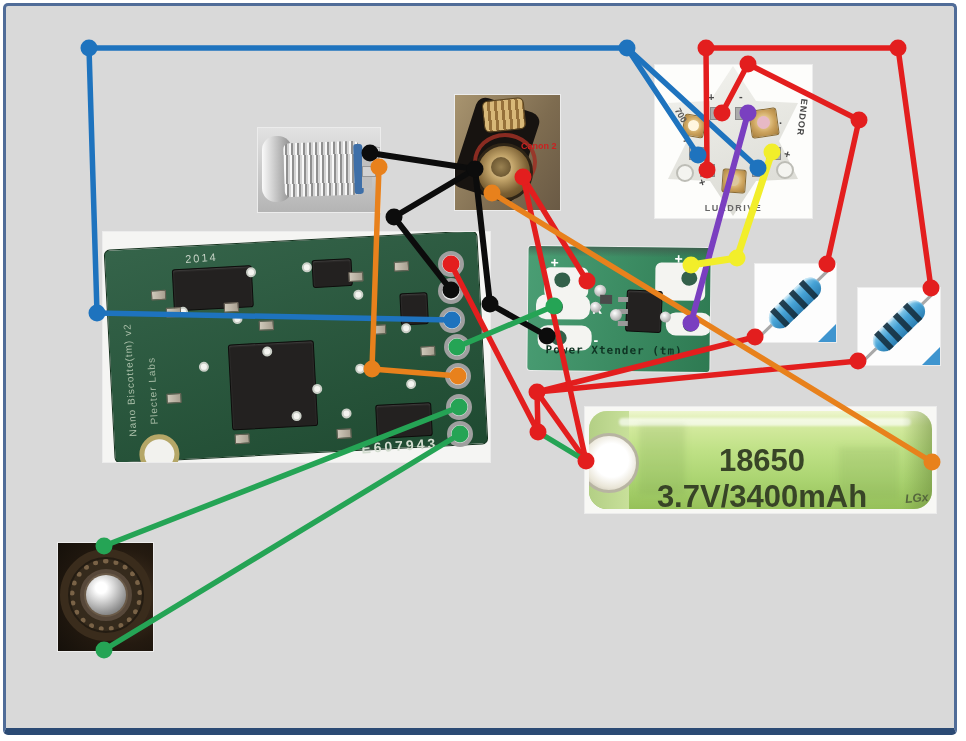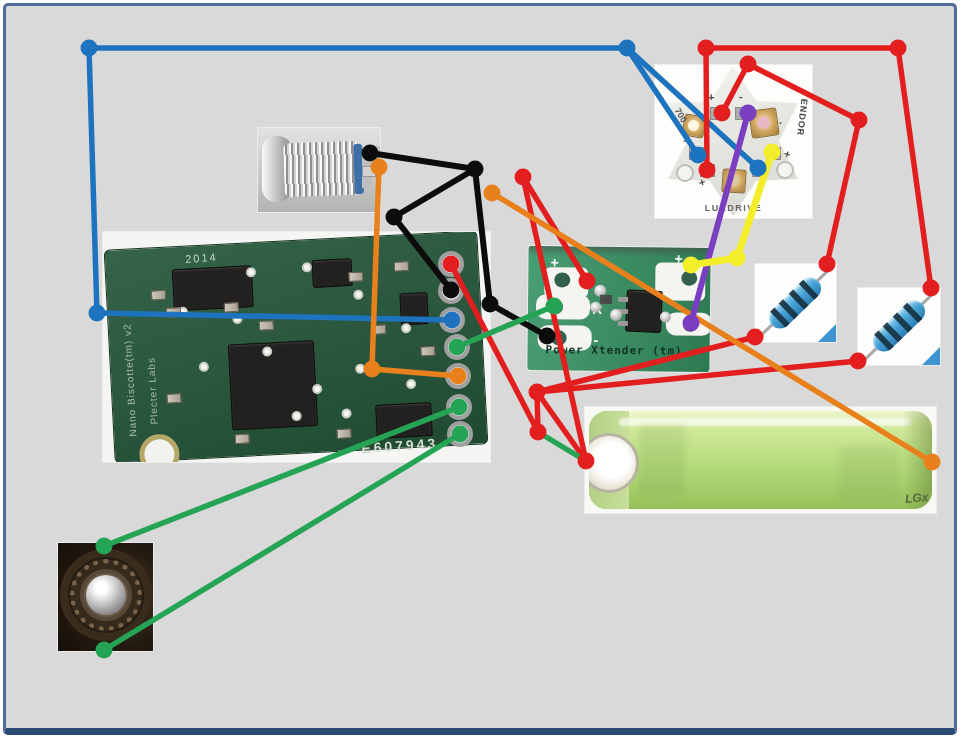--- a/index.html
+++ b/index.html
@@ -34,20 +34,28 @@
 
   <div class="photo" style="left:258px;top:128px;width:122px;height:84px;background:linear-gradient(180deg,#e2e2e2,#b4b4b4);">
     <div class="abs" style="left:4px;top:8px;width:30px;height:66px;border-radius:14px;background:linear-gradient(90deg,#fafafa,#8a8a8a);"></div>
     <div class="abs" style="left:26px;top:14px;width:76px;height:54px;border-radius:6px;transform:rotate(-2deg);background:repeating-linear-gradient(90deg,#f8f8f8 0 2px,#8f8f8f 2px 4px,#d2d2d2 4px 6px);"></div>
     <div class="abs" style="left:96px;top:16px;width:9px;height:50px;border-radius:3px;background:#3e6fa8;transform:rotate(-2deg);"></div>
     <div class="abs" style="left:104px;top:22px;width:10px;height:38px;background:#bfbfbf;"></div>
     <div class="abs" style="left:108px;top:18px;width:12px;height:10px;background:#dcdcdc;border:1px solid #979797;transform:rotate(10deg);"></div>
     <div class="abs" style="left:104px;top:38px;width:12px;height:9px;background:#d2d2d2;border:1px solid #979797;"></div>
   </div>
 
+  <div class="photo" style="left:455px;top:95px;width:105px;height:115px;background:linear-gradient(120deg,#a8946f,#7e6c50 60%,#6a5a45);">
+    <div class="abs" style="left:8px;top:8px;width:66px;height:94px;background:#171310;border-radius:10px;transform:rotate(18deg);"></div>
+    <div class="abs" style="left:28px;top:4px;width:40px;height:30px;border-radius:6px;transform:rotate(-6deg);background:repeating-linear-gradient(90deg,#d8b878 0 4px,#96713a 4px 7px);border:1px solid #5c451f;"></div>
+    <div class="abs" style="left:18px;top:38px;width:56px;height:50px;border-radius:50%;border:4px solid rgba(158,48,36,.85);"></div>
+    <div class="abs" style="left:20px;top:48px;width:52px;height:52px;border-radius:50%;border:3px solid #2e2416;background:radial-gradient(circle at 45% 42%,#e8d0a0 8%,#c0a268 30%,#7a5f33 62%,#4a3a1e);"></div>
+    <div class="abs" style="left:36px;top:62px;width:20px;height:20px;border-radius:50%;background:radial-gradient(circle,#9a8252,#5c4826);"></div>
+    <div class="abs" style="left:66px;top:46px;width:40px;font-size:9px;font-weight:bold;color:#cc2020;">Canon 2</div>
+  </div>
 
   <div class="photo" style="left:655px;top:65px;width:157px;height:153px;background:#fdfdfb;">
     <div class="abs" style="left:1px;top:0;width:154px;height:154px;background:linear-gradient(160deg,#f4f4f0,#d7d7d0);filter:drop-shadow(2px 3px 2px rgba(0,0,0,.25));clip-path:polygon(77px 1px,100px 36px,142px 38px,123px 76px,142px 114px,100px 116px,77px 151px,54px 116px,12px 114px,31px 76px,12px 38px,54px 36px);"></div>
     <div class="hole" style="left:21px;top:99px;width:18px;height:18px;border-color:#bdbdb6;"></div>
     <div class="hole" style="left:121px;top:96px;width:18px;height:18px;border-color:#bdbdb6;"></div>
     <div class="emitter" style="left:28px;top:50px;width:20px;height:20px;transform:rotate(10deg);"></div>
     <div class="dome" style="left:33px;top:55px;width:11px;height:11px;background:#fff6e0;"></div>
     <div class="emitter" style="left:95px;top:44px;width:26px;height:26px;transform:rotate(-8deg);"></div>
     <div class="dome" style="left:102px;top:51px;width:13px;height:13px;background:#e7b9c6;"></div>
     <div class="emitter" style="left:67px;top:104px;width:22px;height:22px;transform:rotate(4deg);"></div>
@@ -168,20 +176,21 @@
   </div>
 
   <div class="photo" style="left:585px;top:407px;width:351px;height:106px;background:#f8f8f5;">
     <div class="abs" style="left:4px;top:4px;width:343px;height:98px;border-radius:18px;overflow:hidden;background:linear-gradient(180deg,#eef6cf 0%,#d4ea9f 15%,#bfe186 40%,#abd471 70%,#96c159 100%);">
       <div class="abs" style="left:0;top:0;width:40px;height:98px;background:linear-gradient(90deg,#b3cf85,#c8e09a);"></div>
       <div class="abs" style="left:-10px;top:22px;width:54px;height:54px;border-radius:50%;border:3px solid #b8b4a2;background:radial-gradient(circle at 55% 45%,#ffffff 40%,#eae6d8 65%,#c4c0ae 85%,#9a9688);"></div>
       <div class="abs" style="left:30px;top:7px;width:292px;height:8px;border-radius:4px;background:rgba(255,255,255,.65);filter:blur(1px);"></div>
       <div class="abs" style="left:50px;top:14px;width:46px;height:70px;background:rgba(118,150,78,.18);filter:blur(3px);"></div>
       <div class="abs" style="left:250px;top:36px;width:60px;height:52px;background:rgba(118,150,78,.16);filter:blur(3px);"></div>
       <div class="abs" style="left:313px;top:0;width:30px;height:98px;background:linear-gradient(90deg,rgba(110,140,60,0),rgba(100,130,55,.5));"></div>
+      <div class="abs" style="left:28px;top:32px;width:290px;text-align:center;font-size:31px;font-weight:bold;color:#384427;letter-spacing:0;">18650 3.7V/3400mAh</div>
       <div class="abs" style="left:316px;top:80px;font-size:12px;font-style:italic;font-weight:bold;color:#55663d;transform:rotate(-5deg);">LGx</div>
     </div>
   </div>
 
   <div class="photo" style="left:58px;top:543px;width:95px;height:108px;background:radial-gradient(circle at 70% 50%,#4a3826 0%,#241a10 55%,#15100a);">
     <div class="abs" style="left:2px;top:6px;width:92px;height:92px;border-radius:50%;border:8px solid #3a2c1c;background:#241c12;box-sizing:border-box;"></div>
     <div class="abs" style="left:12px;top:16px;width:72px;height:72px;border-radius:50%;border:5px dotted #7a6347;background:#352a1c;box-sizing:border-box;"></div>
     <div class="abs" style="left:22px;top:26px;width:52px;height:52px;border-radius:50%;border:4px solid #57483a;background:#6a5a48;box-sizing:border-box;"></div>
     <div class="abs" style="left:28px;top:32px;width:40px;height:40px;border-radius:50%;background:radial-gradient(circle at 38% 32%,#ffffff 15%,#d8d8d8 35%,#909090 70%,#5a5a5a);"></div>
   </div>

